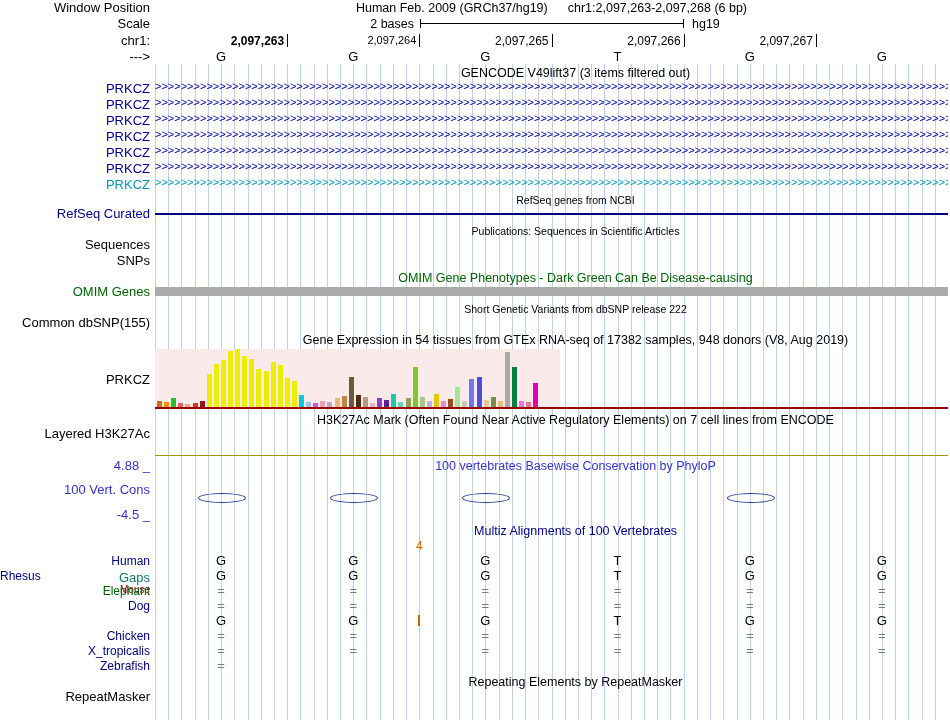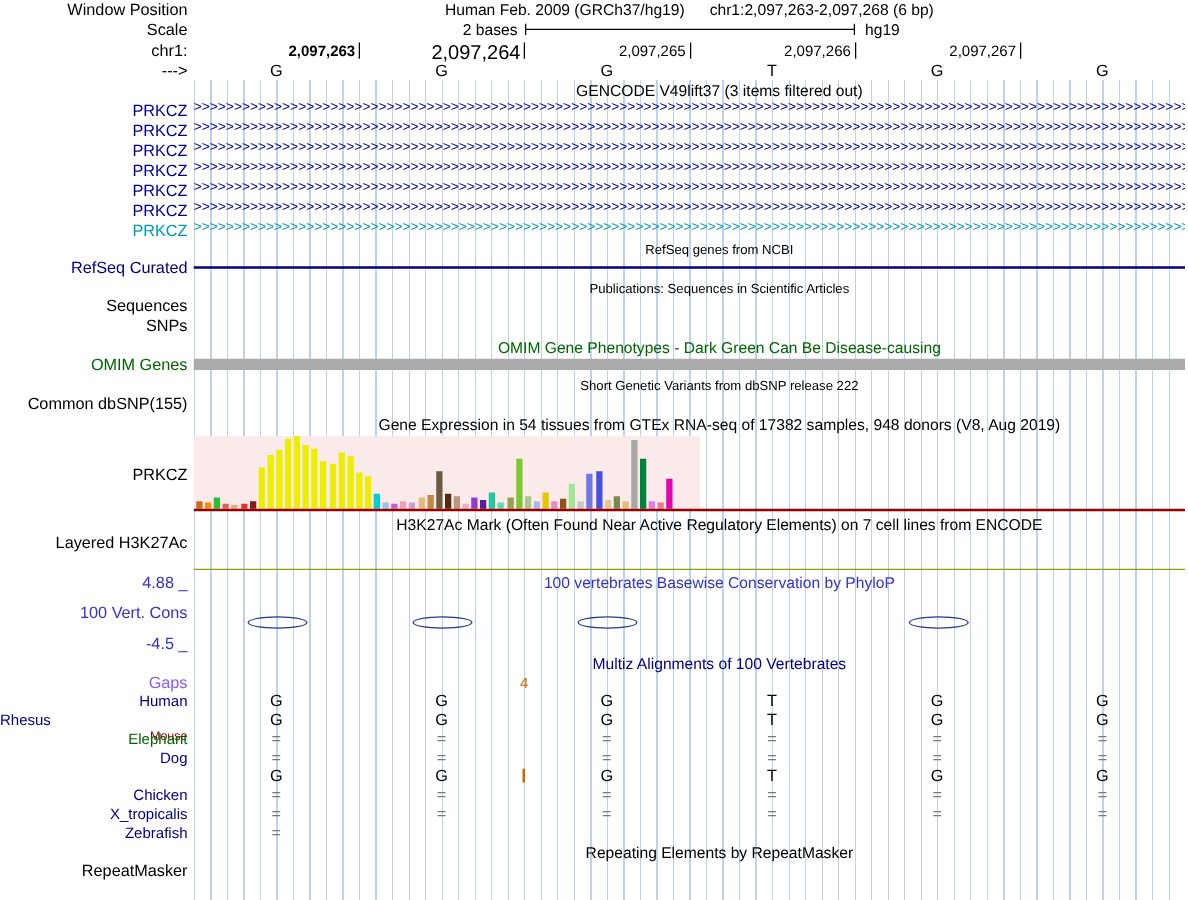--- a/index.html
+++ b/index.html
@@ -9,21 +9,21 @@
        height:14px;white-space:nowrap;}
   .title{position:absolute;left:155px;width:793px;text-align:center;font-size:12.5px;
          line-height:14px;white-space:nowrap;margin-left:24px;}
   .title.small{font-size:10.5px;}
   #guides{position:absolute;left:155px;top:64px;width:793px;height:656px;z-index:0;
           background:repeating-linear-gradient(90deg,#bdd3ea 0,#bdd3ea 1px,transparent 1px,transparent 13.217px);}
   .z{position:absolute;z-index:1;}
   .navy{color:#000080;}
   .green{color:#006400;}
   .blue{color:#3333CC;}
-  .orange{color:#8b5cf6;}
+  .orange{color:#0f766e;margin-top:32px;}
 </style>
 </head>
 <body>
 
 <div id="canvas">
   <div id="guides"></div>
 
   <div class="lbl z" style="top:1px">Window Position</div>
   <div class="z" style="left:155px;top:1px;width:793px;text-align:center;font-size:12.5px">
     <span>Human Feb. 2009 (GRCh37/hg19)</span><span style="display:inline-block;width:20px"></span><span>chr1:2,097,263-2,097,268 (6 bp)</span>
@@ -33,21 +33,21 @@
   <div class="z" style="left:155px;top:17px;width:259px;text-align:right;font-size:12.5px">2 bases</div>
   <div class="z" style="left:420px;top:23px;width:264px;height:1px;background:#000"></div>
   <div class="z" style="left:420px;top:19px;width:1px;height:9px;background:#000"></div>
   <div class="z" style="left:683px;top:19px;width:1px;height:9px;background:#000"></div>
   <div class="z" style="left:692px;top:17px;font-size:12.5px">hg19</div>
 
   <div class="lbl z" style="top:34px">chr1:</div>
   <div id="coord-layer">
       <div style="position: absolute; z-index: 1; left: 184.167px; top: 34px; width: 100px; text-align: right; font-size: 12px; font-weight: bold;">2,097,263</div>
       <div style="position: absolute; z-index: 1; left: 287.167px; top: 34px; width: 1px; height: 13px; background: rgb(0, 0, 0);"></div>
-      <div style="position: absolute; z-index: 1; left: 316.333px; top: 34px; width: 100px; text-align: right; font-size: 16px;">2,097,264</div>
+      <div style="position: absolute; z-index: 1; left: 316.333px; top: 34px; width: 100px; text-align: right; font-size: 11px;">2,097,264</div>
       <div style="position: absolute; z-index: 1; left: 419.333px; top: 34px; width: 1px; height: 13px; background: rgb(0, 0, 0);"></div>
       <div style="position: absolute; z-index: 1; left: 448.5px; top: 34px; width: 100px; text-align: right; font-size: 12px;">2,097,265</div>
       <div style="position: absolute; z-index: 1; left: 551.5px; top: 34px; width: 1px; height: 13px; background: rgb(0, 0, 0);"></div>
       <div style="position: absolute; z-index: 1; left: 580.667px; top: 34px; width: 100px; text-align: right; font-size: 12px;">2,097,266</div>
       <div style="position: absolute; z-index: 1; left: 683.667px; top: 34px; width: 1px; height: 13px; background: rgb(0, 0, 0);"></div>
       <div style="position: absolute; z-index: 1; left: 712.833px; top: 34px; width: 100px; text-align: right; font-size: 12px;">2,097,267</div>
       <div style="position: absolute; z-index: 1; left: 815.833px; top: 34px; width: 1px; height: 13px; background: rgb(0, 0, 0);"></div>
     </div>
 
   <div class="lbl z" style="top:50px">---&gt;</div>

